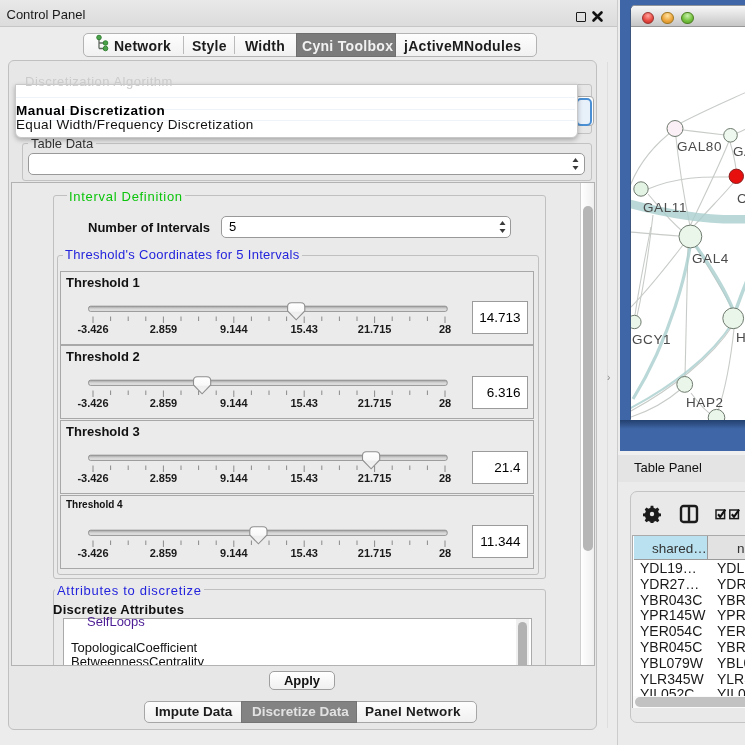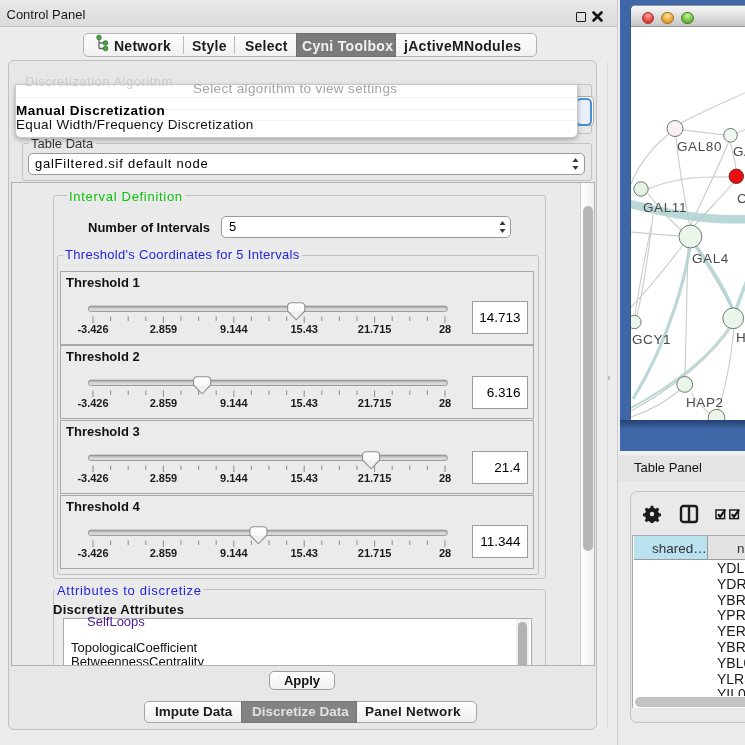--- a/index.html
+++ b/index.html
@@ -30,33 +30,32 @@
   <div class="abs" style="left:183px;top:36px;width:1px;height:18px;background:#bbb;"></div>
   <div class="abs" style="left:234px;top:36px;width:1px;height:18px;background:#bbb;"></div>
   <svg class="abs" style="left:94px;top:32px;" width="16" height="21" viewBox="0 0 16 21">
     <path d="M5 5.5 L5 16.5 M5 11 L11.5 11 M5 16.5 L11.5 16.5" stroke="#606960" stroke-width="1.3" fill="none"></path>
     <circle cx="5" cy="5.5" r="2.3" fill="#4aa34a" stroke="#2e7b2e" stroke-width="0.9"></circle>
     <circle cx="11.5" cy="11" r="2.3" fill="#4aa34a" stroke="#2e7b2e" stroke-width="0.9"></circle>
     <circle cx="11.5" cy="16.5" r="2.3" fill="#4aa34a" stroke="#2e7b2e" stroke-width="0.9"></circle>
   </svg>
   <div class="abs bold" style="left:114px;top:38px;font-size:14px;letter-spacing:0.25px;color:#1c1c1c;">Network</div>
   <div class="abs bold" style="left:192px;top:38px;font-size:14px;letter-spacing:0.25px;color:#1c1c1c;">Style</div>
-  <div class="abs bold" style="left:245px;top:38px;font-size:14px;letter-spacing:0.25px;color:#1c1c1c;">Select</div>
+  <div class="abs bold" style="left:245px;top:38px;font-size:14px;letter-spacing:0.25px;color:#1c1c1c;">Width</div>
   <div class="abs bold" style="left:302px;top:38px;font-size:14px;letter-spacing:0.3px;color:#f2f2f2;">Cyni Toolbox</div>
   <div class="abs bold" style="left:404px;top:38px;font-size:14px;letter-spacing:0.3px;color:#1c1c1c;">jActiveMNodules</div>
 
   <div class="abs" style="left:22px;top:84px;width:570px;height:50px;border:1px solid #c2c2c2;border-radius:3px;box-sizing:border-box;"></div>
   <div class="abs" style="left:28px;top:96px;width:564px;height:28px;background:#fff;border:1px solid #a8a8a8;border-radius:4px;"></div>
   <div class="abs" style="left:576px;top:98px;width:12px;height:24px;background:#e8f0fa;border:2.5px solid #4a8fd3;border-radius:5px;"></div>
   <div class="abs" style="left:25px;top:74px;font-size:13px;letter-spacing:0.5px;color:#cbcbcb;z-index:3;">Discretization Algorithm</div>
 
   <div class="abs" style="left:22px;top:143px;width:570px;height:38px;border:1px solid #c2c2c2;border-radius:3px;box-sizing:border-box;"></div>
   <div class="abs" style="left:28px;top:136px;font-size:13px;color:#333;background:#e7e7e7;padding:0 3px;">Table Data</div>
   <div class="abs" style="left:28px;top:153px;width:557px;height:22px;background:#fff;border:1px solid #999;border-radius:5px;box-sizing:border-box;"></div>
-  <div class="abs" style="left:35px;top:156px;font-size:13px;color:#000;letter-spacing:0.75px;">galFiltered.sif default node</div>
   <svg class="abs" style="left:571px;top:157px;" width="9" height="14" viewBox="0 0 9 14">
     <path d="M4.5 1 L7.5 5 L1.5 5 Z" fill="#3a3a3a"></path>
       <path d="M4.5 13 L7.5 9 L1.5 9 Z" fill="#3a3a3a"></path>
   </svg>
 
   <div class="abs" style="left:11px;top:182px;width:584px;height:484px;border:1px solid #b2b2b2;box-sizing:border-box;background:#eaeaea;overflow:hidden;" id="scrollpane">
 
     <div class="abs" style="left:41px;top:12px;width:491px;height:382px;border:1px solid #c0c0c0;border-radius:3px;"></div>
     <div class="abs" style="left:55px;top:6px;font-size:13px;letter-spacing:0.7px;color:#0bc40b;background:#eaeaea;padding:0 2px;">Interval Definition</div>
     <div class="abs bold" style="left:76px;top:37px;font-size:13px;color:#111;">Number of Intervals</div>
@@ -182,21 +181,21 @@
         <text x="103.4" y="61.5" text-anchor="middle" font-size="11" font-weight="bold" fill="#1a1a1a">2.859</text>
         <text x="173.8" y="61.5" text-anchor="middle" font-size="11" font-weight="bold" fill="#1a1a1a">9.144</text>
         <text x="244.2" y="61.5" text-anchor="middle" font-size="11" font-weight="bold" fill="#1a1a1a">15.43</text>
         <text x="314.6" y="61.5" text-anchor="middle" font-size="11" font-weight="bold" fill="#1a1a1a">21.715</text>
         <text x="385.0" y="61.5" text-anchor="middle" font-size="11" font-weight="bold" fill="#1a1a1a">28</text>
         <path d="M 302.5,35.7 Q 302.5,31.7 306.5,31.7 L 315.70000000000005,31.7 Q 319.70000000000005,31.7 319.70000000000005,35.7 L 319.70000000000005,40 L 311.1,48.8 L 302.5,40 Z" fill="url(#thg)" stroke="#8f8f8f" stroke-width="1.1"></path>
       </svg>
     <div class="abs" style="left:459.5px;top:267.5px;width:56px;height:33px;background:#fff;border:1px solid #9b9b9b;font-size:13.5px;color:#000;text-align:right;line-height:31px;padding-right:6px;box-sizing:border-box;">21.4</div>
 
     <div class="abs" style="left:48px;top:311.8px;width:474px;height:74px;border:1px solid #a8a8a8;background:#ebebeb;box-sizing:border-box;"></div>
-    <div class="abs bold" style="left:54px;top:315.8px;font-size:13px;color:#111;">Threshold 4</div>
+    <div class="abs bold" style="left:54px;top:315.8px;font-size:10px;color:#111;">Threshold 4</div>
     <svg class="abs" style="left:48px;top:311.8px;" width="474" height="74" viewBox="0 0 474 74">
         <rect x="28.6" y="35.2" width="358.6" height="5.2" rx="2" fill="url(#trg)" stroke="#888" stroke-width="0.9"></rect>
         <line x1="33.0" y1="45.5" x2="33.0" y2="52" stroke="#8a8a8a" stroke-width="1"></line>
         <line x1="50.6" y1="45.5" x2="50.6" y2="50" stroke="#8a8a8a" stroke-width="1"></line>
         <line x1="68.2" y1="45.5" x2="68.2" y2="50" stroke="#8a8a8a" stroke-width="1"></line>
         <line x1="85.8" y1="45.5" x2="85.8" y2="50" stroke="#8a8a8a" stroke-width="1"></line>
         <line x1="103.4" y1="45.5" x2="103.4" y2="52" stroke="#8a8a8a" stroke-width="1"></line>
         <line x1="121.0" y1="45.5" x2="121.0" y2="50" stroke="#8a8a8a" stroke-width="1"></line>
         <line x1="138.6" y1="45.5" x2="138.6" y2="50" stroke="#8a8a8a" stroke-width="1"></line>
         <line x1="156.2" y1="45.5" x2="156.2" y2="50" stroke="#8a8a8a" stroke-width="1"></line>
@@ -245,21 +244,20 @@
   <div class="abs" style="left:144px;top:701px;width:333px;height:22px;">
     <div class="abs bold" style="left:11px;top:3px;font-size:13.5px;color:#1c1c1c;">Impute Data</div>
     <div class="abs bold" style="left:108px;top:3px;font-size:13.5px;color:#e2e2e2;">Discretize Data</div>
     <div class="abs bold" style="left:221px;top:3px;font-size:13.5px;letter-spacing:0.2px;color:#1c1c1c;">Panel Network</div>
   </div>
 
   <div class="abs" style="left:15px;top:84px;width:561px;height:52px;background:#fff;border:1px solid #c8c8c8;border-radius:0 0 6px 6px;box-shadow:0 2px 5px rgba(0,0,0,0.28);"></div>
   <div class="abs" style="left:16px;top:97px;width:559px;height:1px;background:#eef3f9;"></div>
     <div class="abs" style="left:16px;top:108.5px;width:559px;height:1px;background:#eef3f9;"></div>
     <div class="abs" style="left:16px;top:120px;width:559px;height:1px;background:#eef3f9;"></div>
-    <div class="abs" style="left:193px;top:81px;font-size:13.5px;letter-spacing:0.35px;color:#a3a3a3;">Select algorithm to view settings</div>
   <div class="abs bold" style="left:16px;top:103px;font-size:13.5px;letter-spacing:0.5px;color:#000;">Manual Discretization</div>
   <div class="abs" style="left:16px;top:117px;font-size:13.5px;letter-spacing:0.35px;color:#111;">Equal Width/Frequency Discretization</div>
 
   <div class="abs" style="left:617px;top:0;width:1px;height:745px;background:#cccccc;"></div>
   <div class="abs" style="left:607px;top:372px;font-size:10px;color:#8a8a8a;">›</div>
 
   <div class="abs" style="left:620px;top:0;width:125px;height:451px;background:#3f67a7;"></div>
 
   <div class="abs" style="left:630px;top:5px;width:115px;height:415px;background:#fff;border:1px solid #90959c;border-left-color:#3d5680;border-radius:5px 0 0 0;box-sizing:border-box;"></div>
   <div class="abs" style="left:631px;top:6px;width:114px;height:20px;background:linear-gradient(#f7f7f7,#c6c6c6);border-bottom:1px solid #979797;border-radius:5px 0 0 0;"></div>
@@ -346,18 +344,19 @@
     <path d="M3 8.2 L5.2 10.8 L10.3 3.6" stroke="#111" stroke-width="2.1" fill="none"></path>
     <rect x="14.8" y="4" width="8.6" height="8.6" fill="none" stroke="#1c1c1c" stroke-width="1.5"></rect>
     <path d="M16.8 8.2 L19 10.8 L24.1 3.6" stroke="#111" stroke-width="2.1" fill="none"></path>
   </svg>
 
   <div class="abs" style="left:632px;top:535px;width:113px;height:172px;background:#fff;border-top:1px solid #aaa;border-left:1px solid #aaa;overflow:hidden;">
     <div class="abs" style="left:1px;top:0;width:74px;height:24px;background:#b9e1ef;border-right:1px solid #9a9a9a;border-bottom:1px solid #9a9a9a;box-sizing:border-box;"></div>
     <div class="abs" style="left:75px;top:0;width:38px;height:24px;background:#e2e2e2;border-bottom:1px solid #9a9a9a;box-sizing:border-box;"></div>
     <div class="abs" style="left:19px;top:5px;font-size:13.5px;color:#333;">shared…</div>
     <div class="abs" style="left:104px;top:5px;font-size:13.5px;color:#333;">n</div>
+    <div class="abs" style="left:7px;top:25px;font-size:14px;color:#1a1a1a;line-height:15.8px;">YDL19…<br>YDR27…<br>YBR043C<br>YPR145W<br>YER054C<br>YBR045C<br>YBL079W<br>YLR345W<br>YIL052C</div>
     <div class="abs" style="left:84px;top:25px;font-size:14px;color:#1a1a1a;line-height:15.8px;">YDL1<br>YDR2<br>YBR0<br>YPR1<br>YER0<br>YBR0<br>YBL0<br>YLR3<br>YIL0</div>
     <div class="abs" style="left:0;top:160px;width:113px;height:12px;background:#fafafa;"></div>
     <div class="abs" style="left:2px;top:161px;width:115px;height:10px;background:#c2c2c2;border-radius:5px 0 0 5px;"></div>
   </div>
 
 </div>
 
 </body></html>

